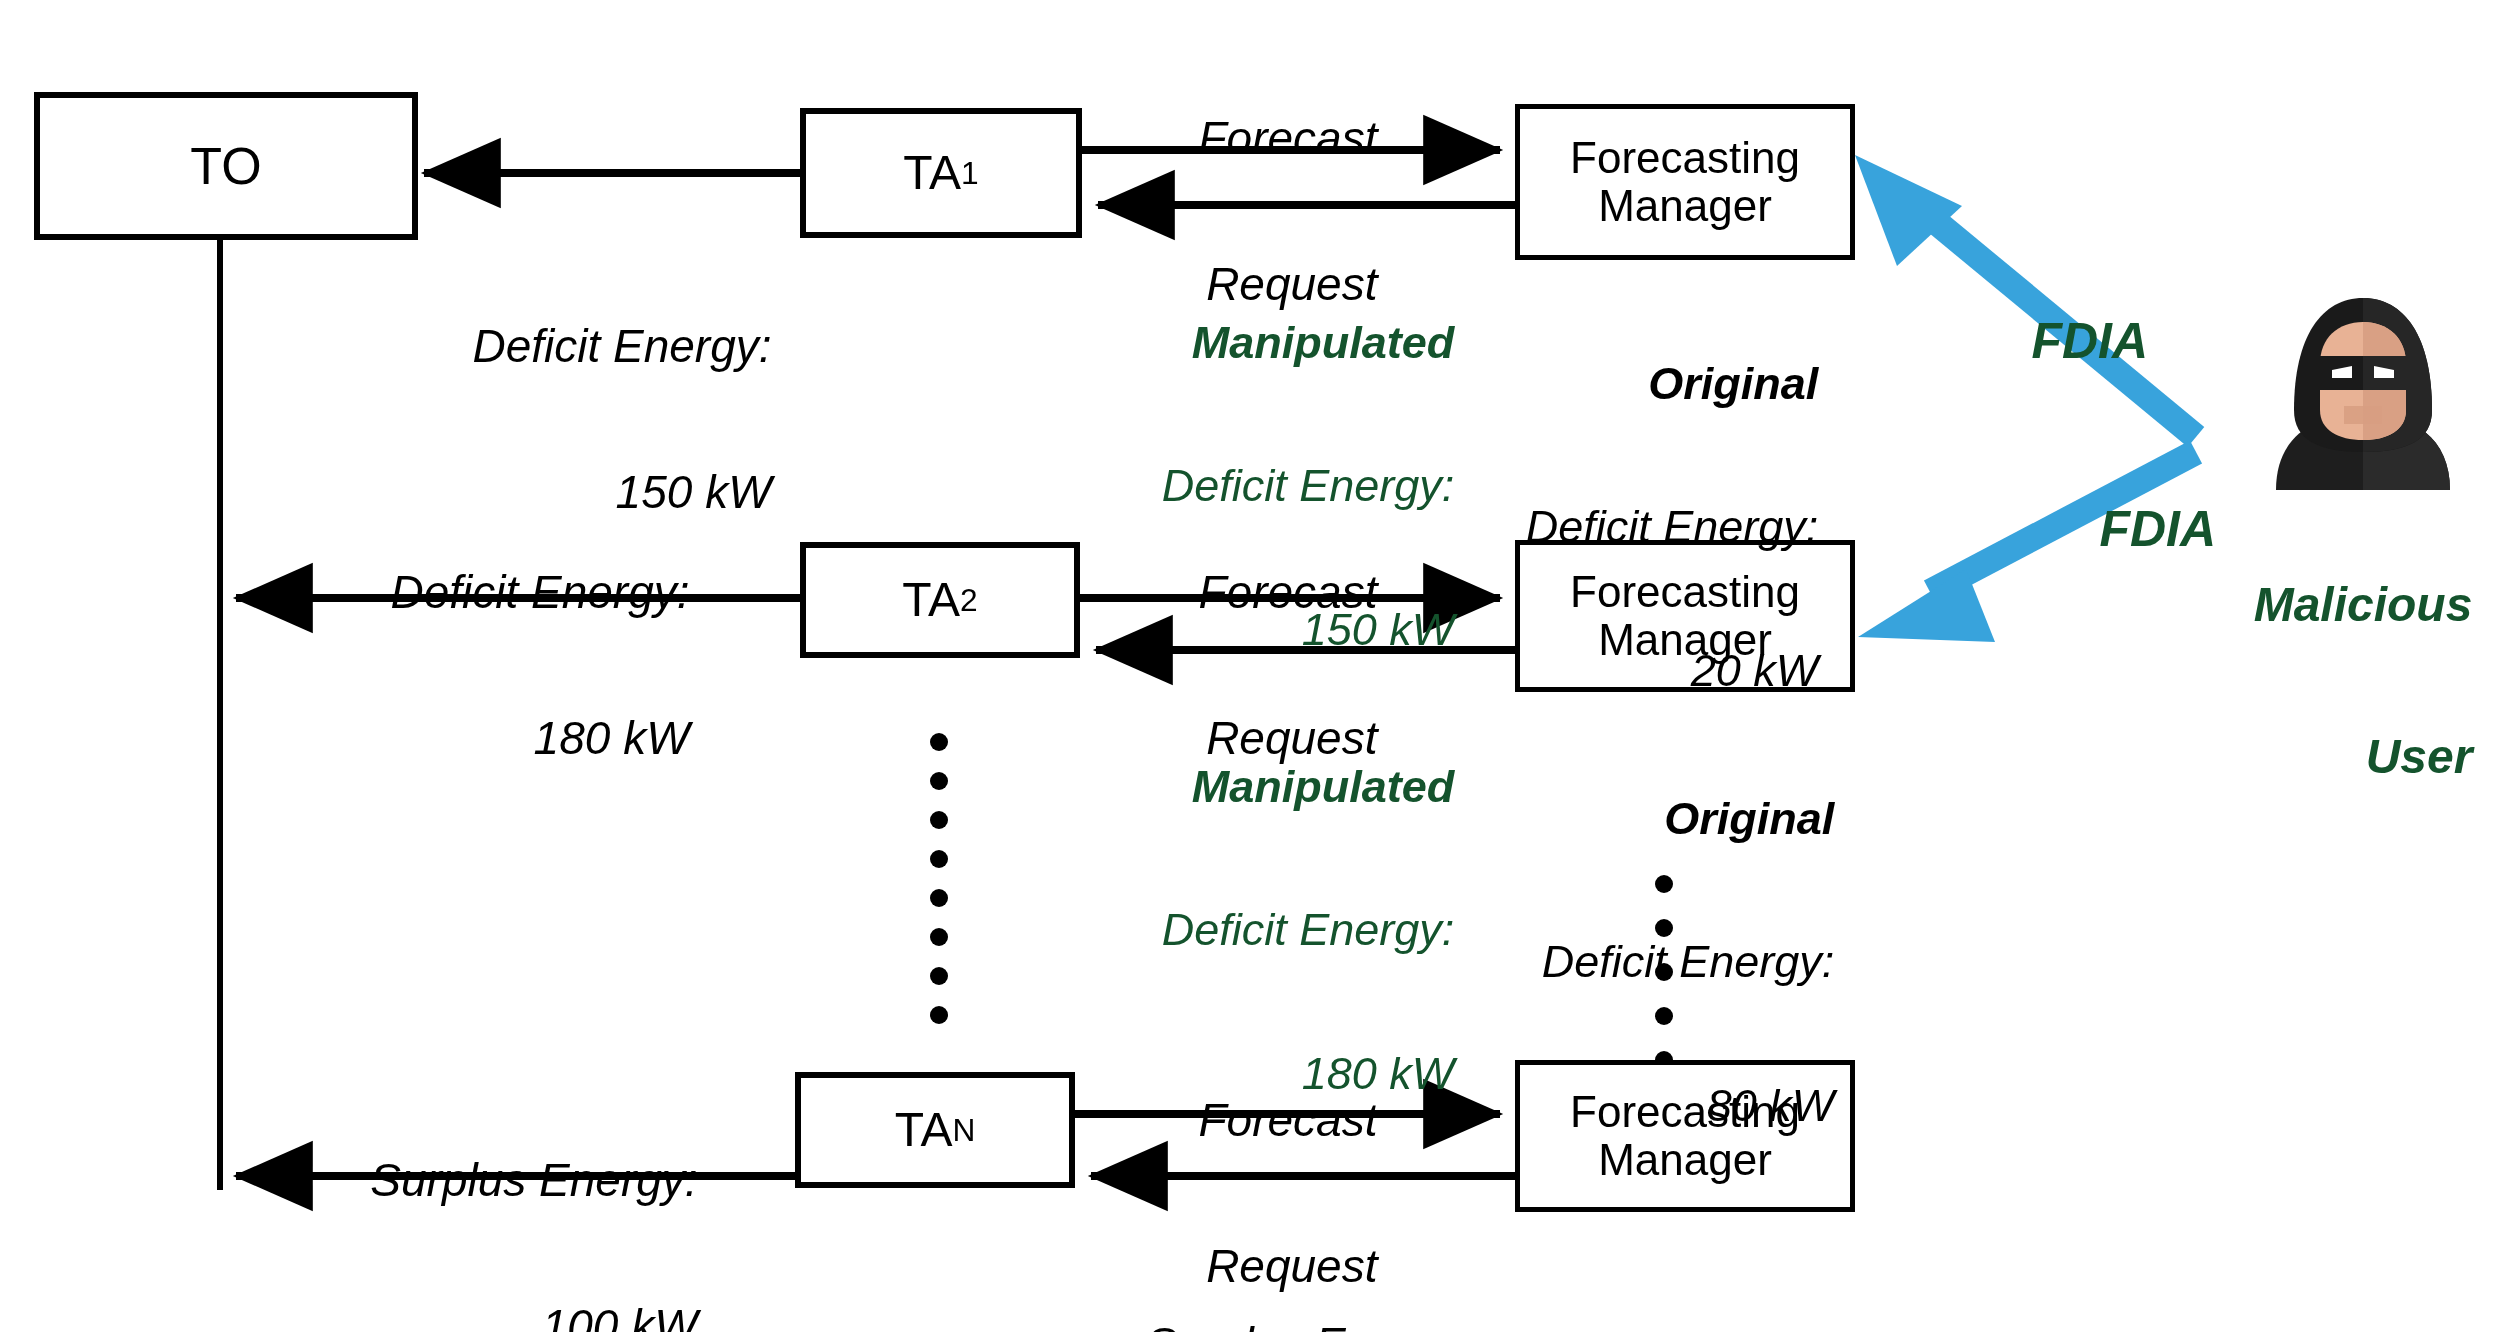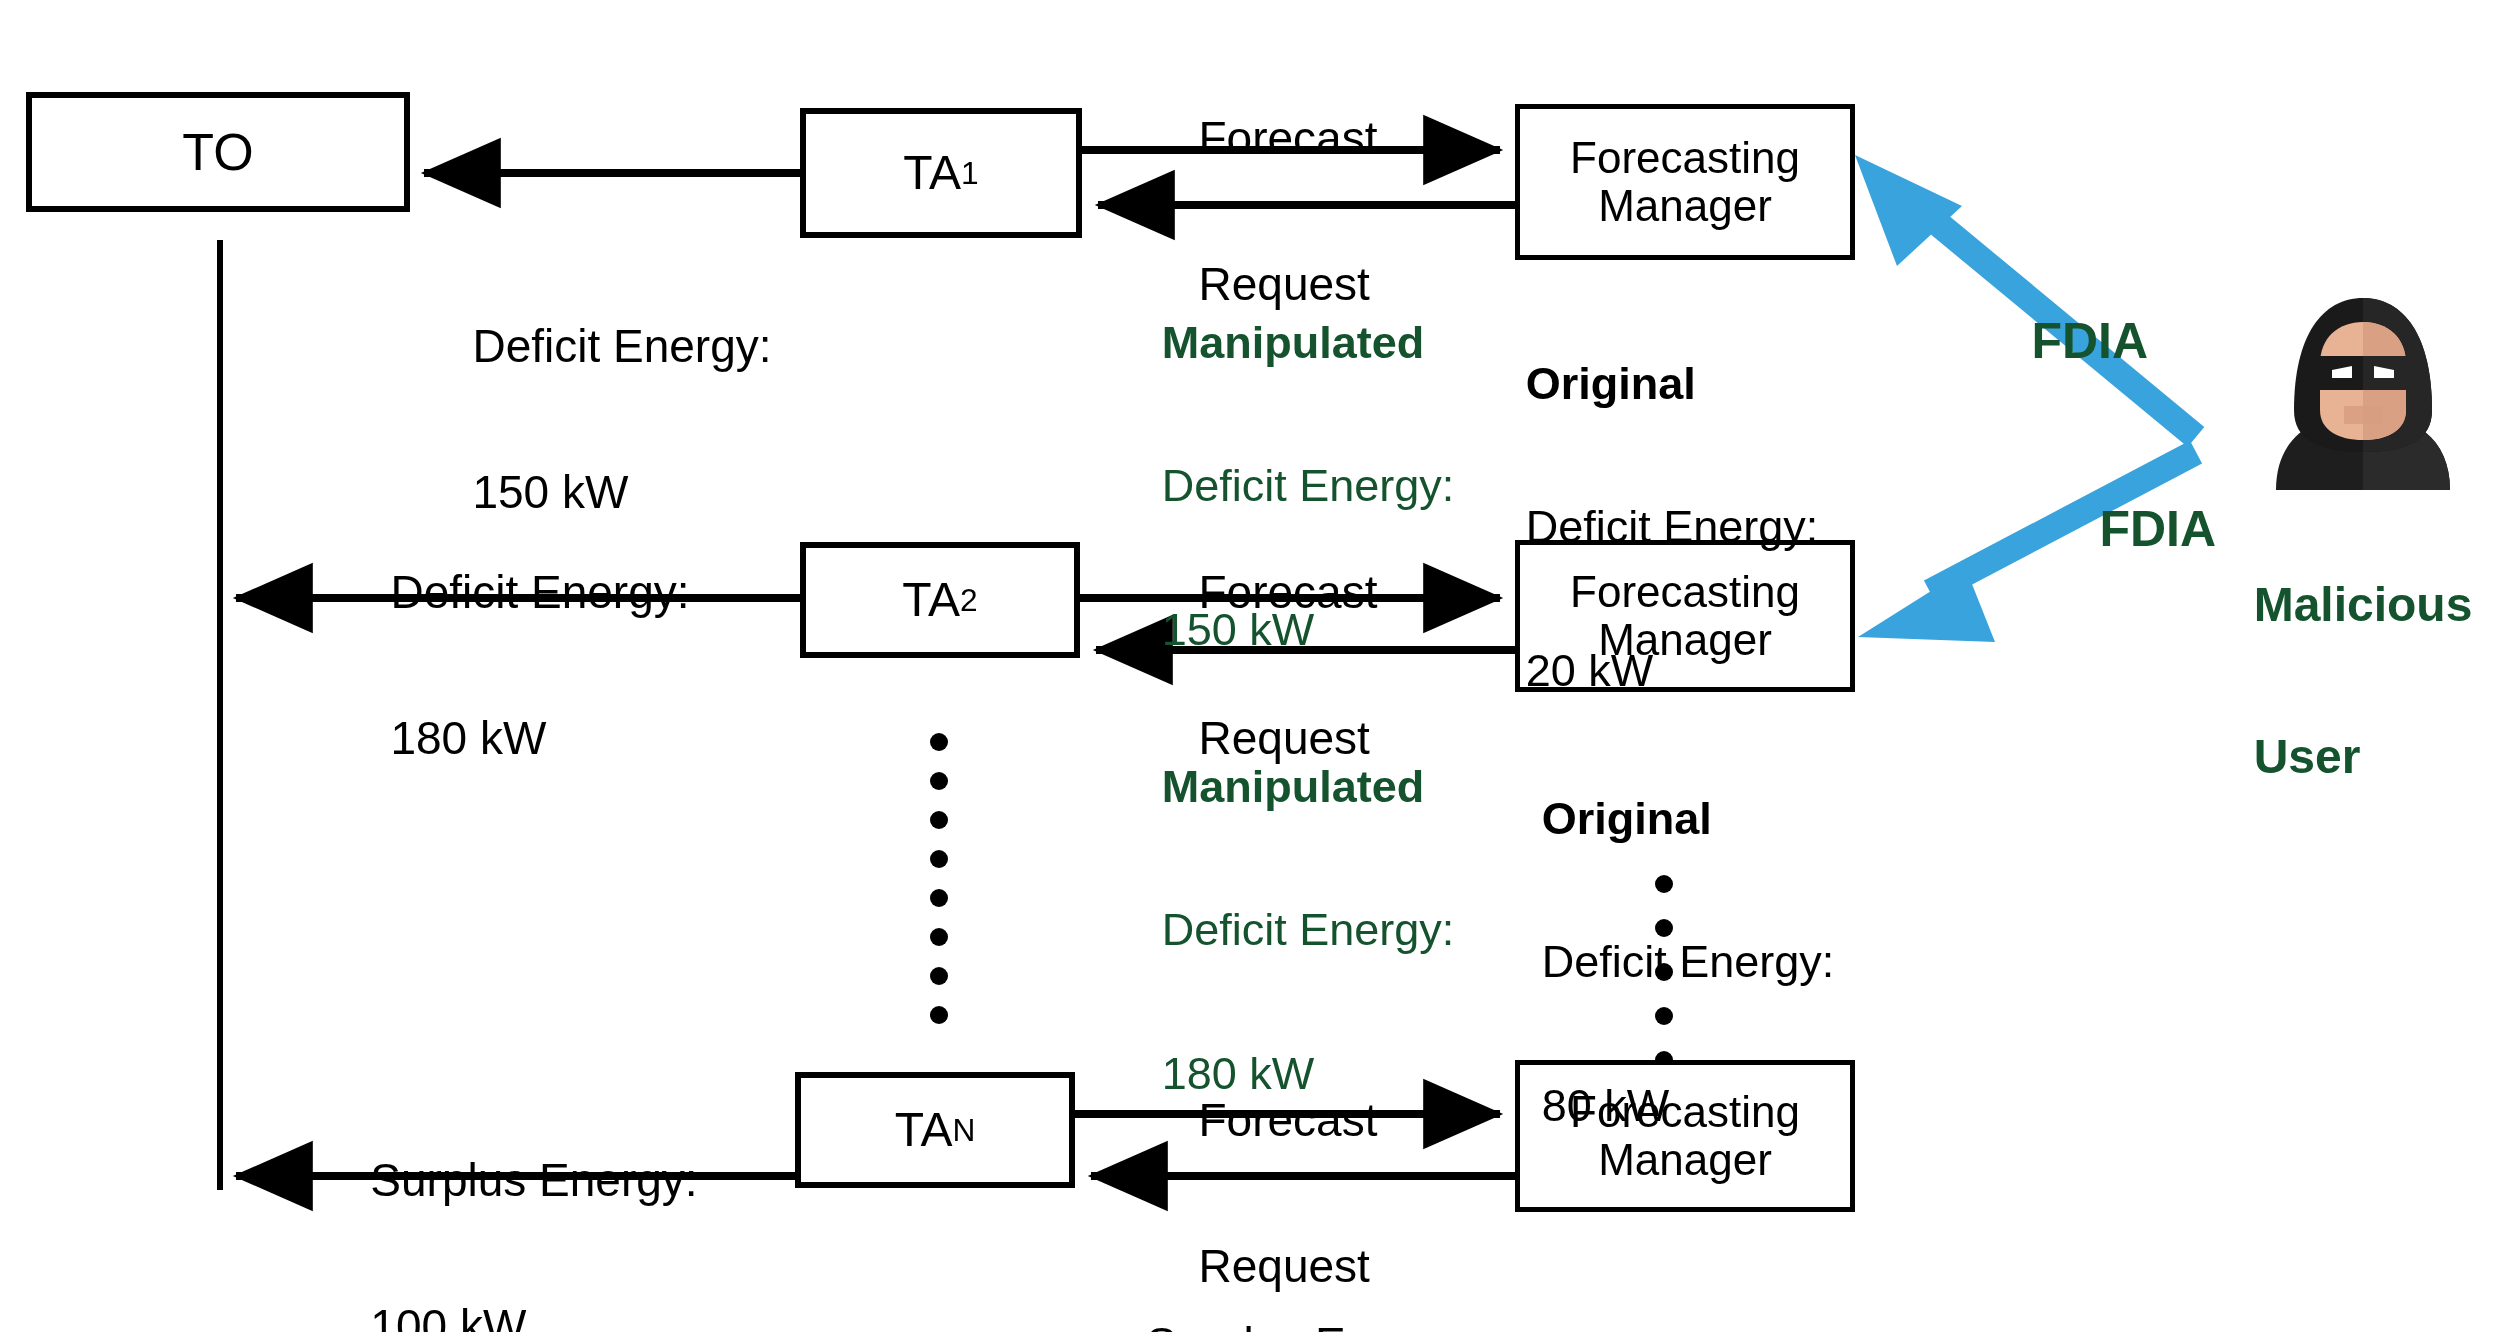--- a/index.html
+++ b/index.html
@@ -4,21 +4,21 @@
 <style>
   html,body{margin:0;padding:0;background:#ffffff;}
   body{width:2502px;height:1332px;position:relative;overflow:hidden;
        font-family:"Liberation Sans","DejaVu Sans",sans-serif;color:#000;}
   #stage{position:absolute;left:0;top:0;width:2502px;height:1332px;}
   svg.layer{position:absolute;left:0;top:0;width:2502px;height:1332px;overflow:visible;}
   .txt{position:absolute;white-space:pre;line-height:1.06;}
   .blk{color:#000000;}
   .blue{color:#14532d;}
   .b{font-weight:bold;}
-  .ctr{text-align:left;transform:translateX(-50%);}
+  .ctr{text-align:right;transform:translateX(-50%);font-style:italic;}
   .boxlabel{position:absolute;display:flex;align-items:center;justify-content:center;
             text-align:center;line-height:1.08;}
   .sub{font-size:0.66em;vertical-align:-0.30em;}
   .node-box{position:absolute;border:6px solid #000;background:#fff;box-sizing:border-box;}
   .fm-box{position:absolute;border:5px solid #000;background:#fff;box-sizing:border-box;padding-left:37px;}
   .hacker{position:absolute;}
 </style>
 </head>
 <body>
 
@@ -78,21 +78,21 @@
     </g>
     <g fill="#000">
       <circle cx="1664" cy="884" r="9"></circle>
       <circle cx="1664" cy="928" r="9"></circle>
       <circle cx="1664" cy="972" r="9"></circle>
       <circle cx="1664" cy="1016" r="9"></circle>
       <circle cx="1664" cy="1060" r="9"></circle>
     </g>
   </svg>
 
-  <div class="node-box" style="left:26px;top:92px;width:384px;height:120px;">
+  <div class="node-box" style="left:34px;top:92px;width:384px;height:148px;">
     <div class="boxlabel" style="left:0;top:0;right:0;bottom:0;font-size:52px;">
       <span>TO</span>
     </div>
   </div>
 
   <div class="node-box" style="left:800px;top:108px;width:282px;height:130px;">
     <div class="boxlabel" style="left:0;top:0;right:0;bottom:0;font-size:48px;">
       <span>TA</span>
         <span class="sub">1</span>
     </div>

